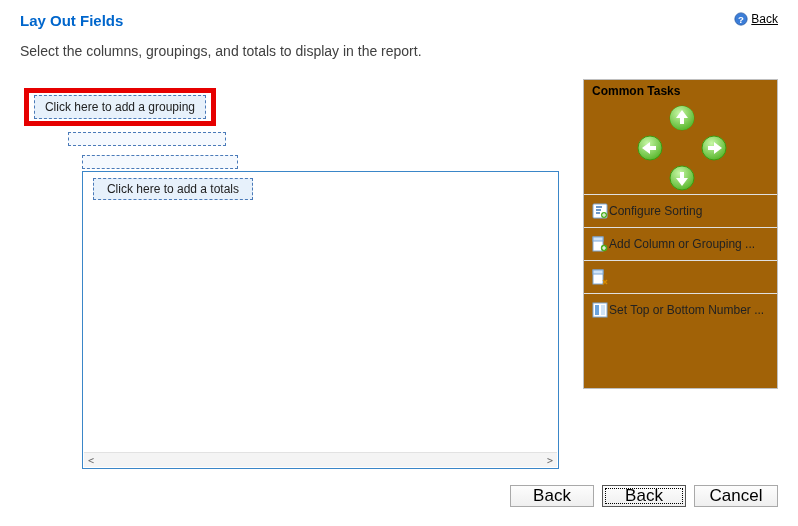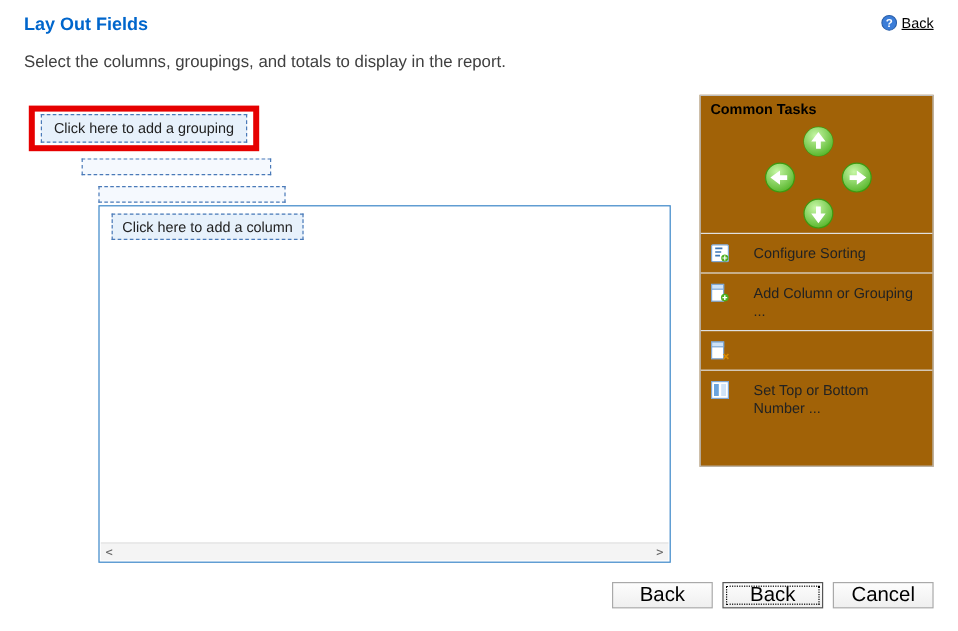--- a/index.html
+++ b/index.html
@@ -171,21 +171,21 @@
   .arrow-right { top: 34px; left: 116px; }
   .arrow-down  { top: 64px; left: 84px; }
   .task-group {
     border-bottom: 1px solid #e0e0e0;
     padding: 4px 0;
   }
   .task-group:last-of-type { border-bottom: none; }
   .task-item {
     display: flex;
     align-items: flex-start;
-    gap: 20px;
+    gap: 1px;
     padding: 4px 8px;
     cursor: pointer;
     line-height: 1.25;
   }
   .task-icon {
     width: 16px;
     height: 16px;
     flex-shrink: 0;
   }
   .task-label { font-size: 12px; color: #222; padding-top: 1px; }
@@ -229,21 +229,21 @@
 
   <div class="instruction">Select the columns, groupings, and totals to display in the report.</div>
 
   <div class="body-row">
     <div class="layout-area">
       <div class="grouping-highlight"></div>
       <div class="grouping-placeholder">Click here to add a grouping</div>
       <div class="tier1"></div>
       <div class="tier2"></div>
       <div class="canvas-box">
-        <div class="column-placeholder">Click here to add a column</div>
+        <div class="column-placeholder">Click here to add a totals</div>
         <div class="hscroll">
           <span>&lt;</span>
           <span>&gt;</span>
         </div>
       </div>
     </div>
 
     <div class="side-panel">
       <div class="panel-title">Common Tasks</div>
       <div class="arrow-pad">

